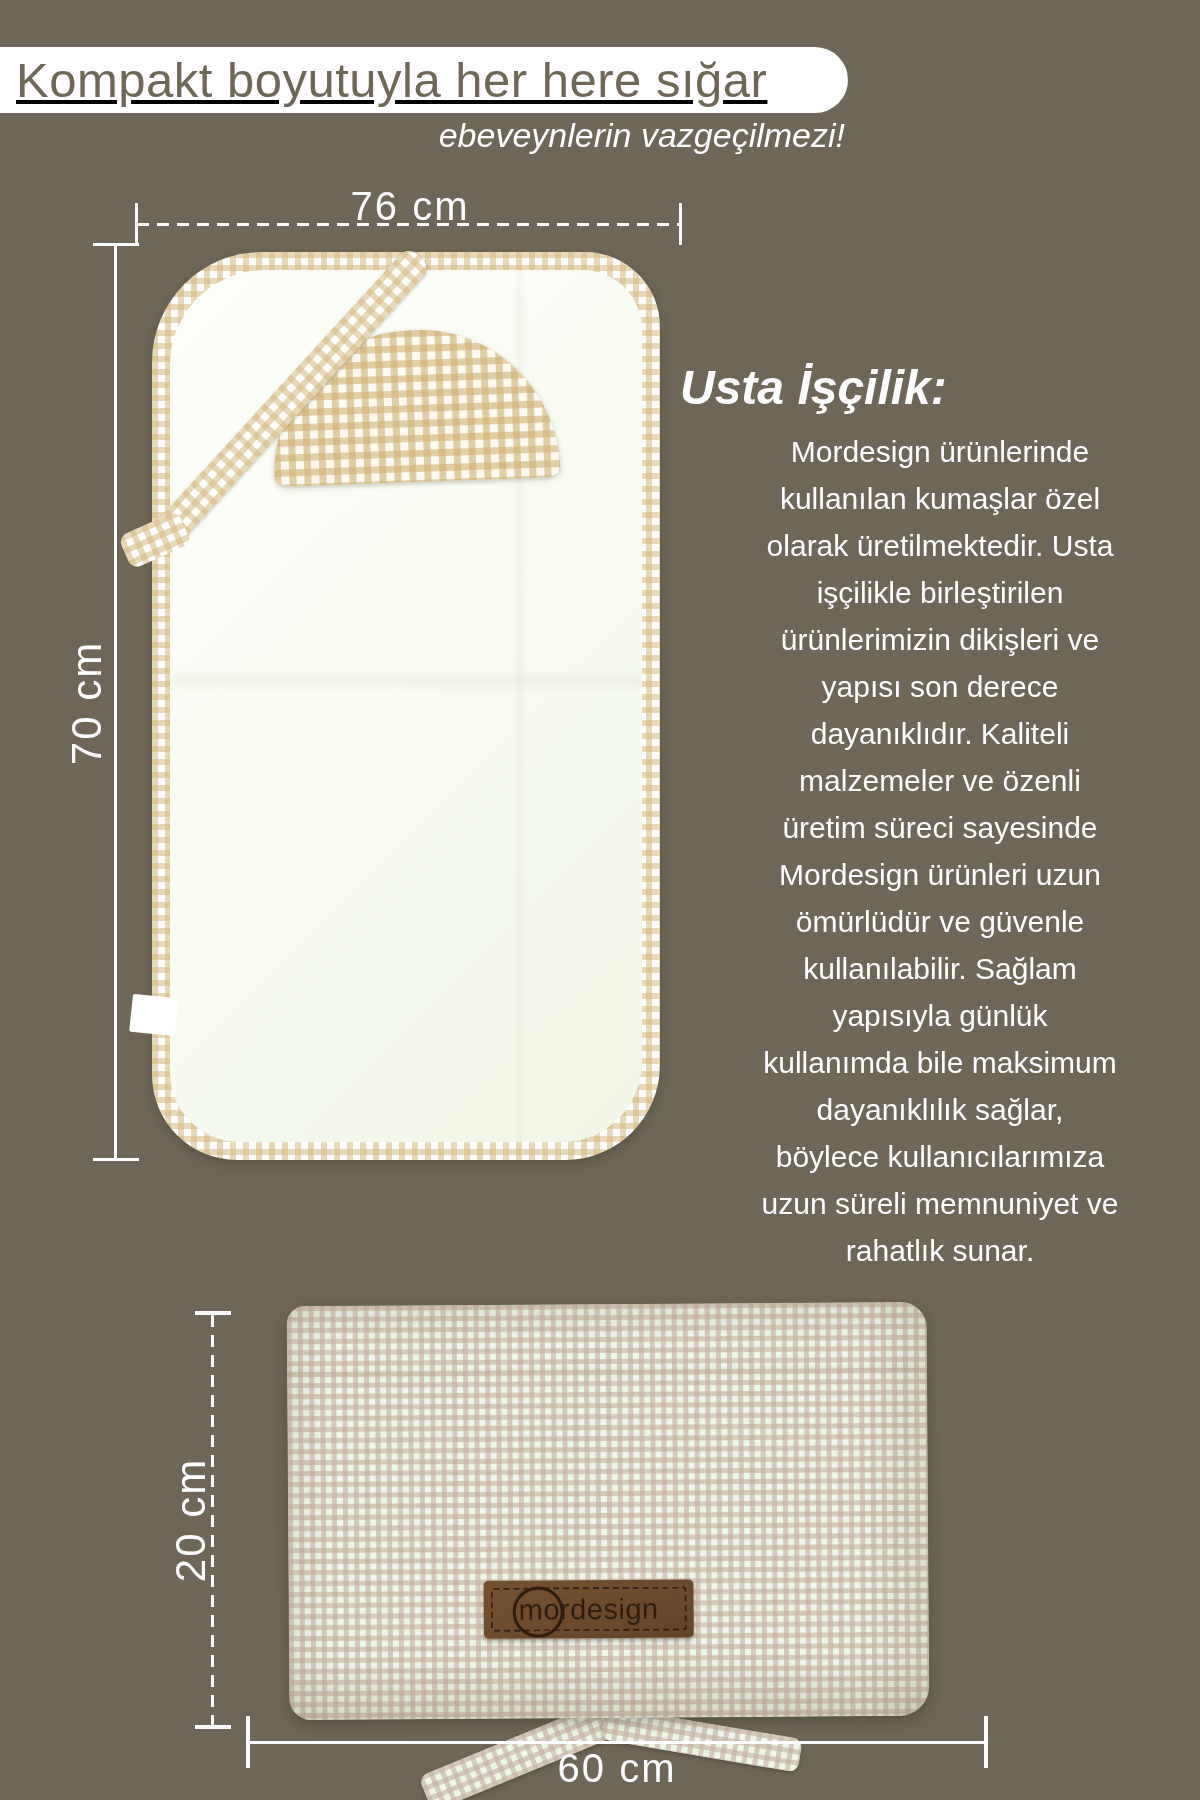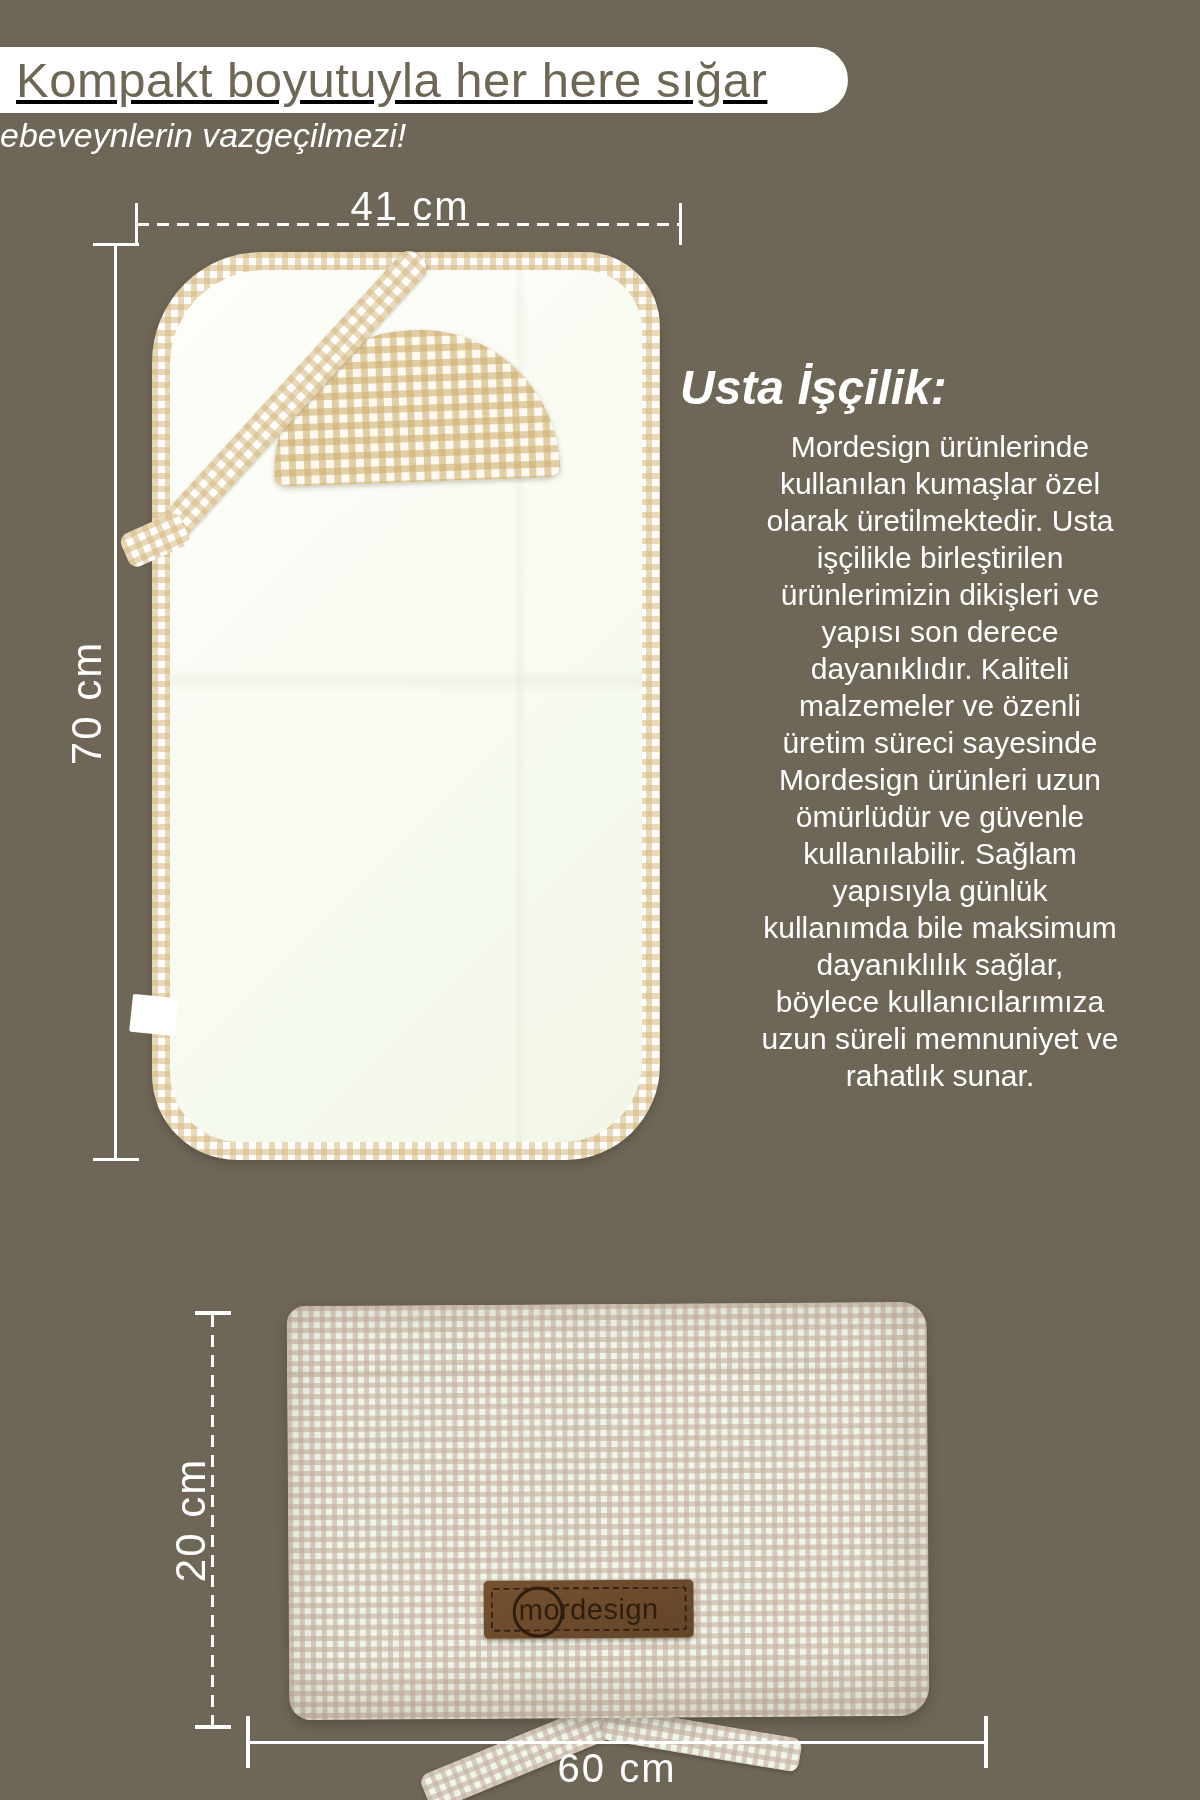--- a/index.html
+++ b/index.html
@@ -14,21 +14,21 @@
   .banner{
     top:47px;left:0;width:848px;height:66px;background:#ffffff;
     border-radius:0 33px 33px 0;
     text-decoration:underline;
   }
   .banner-title{
     display:block;line-height:66px;padding-left:16px;
     font-size:49px;color:#6f6755;letter-spacing:.5px;white-space:nowrap;
   }
   .subtitle{
-    top:116px;left:0;width:845px;text-align:left;
+    top:116px;left:0;width:845px;text-align:right;
     font-size:34px;font-style:italic;color:#ffffff;
   }
 
   
   .dim-label{color:#fff;font-size:40px;text-align:center;letter-spacing:2px;}
   .dim-label-v{color:#fff;font-size:42px;text-align:center;letter-spacing:2px;transform:rotate(-90deg);}
   .tick-v{width:3px;background:#fff;}
   .tick-h{height:3px;background:#fff;}
   .dash-h{height:3px;background:repeating-linear-gradient(90deg,#fff 0 12px,transparent 12px 20px);}
   .dash-v{width:3px;background:repeating-linear-gradient(180deg,#fff 0 12px,transparent 12px 20px);}
@@ -95,21 +95,21 @@
     transform:rotate(6deg);border-radius:2px;
   }
 
   
   .feature-heading{
     left:680px;top:360px;width:520px;text-align:left;
     font-size:48px;font-weight:bold;font-style:italic;color:#ffffff;
   }
   .feature-body{
     left:680px;top:428px;width:520px;text-align:center;
-    font-size:30px;line-height:37px;color:#ffffff;white-space:pre-line;
+    font-size:30px;line-height:47px;color:#ffffff;white-space:pre-line;
   }
 
   
   .mat-folded{left:288px;top:1304px;width:640px;height:414px;transform:rotate(-0.4deg);}
   .mat-folded-body{
     inset:0;border-radius:18px 26px 30px 22px;
     box-shadow:0 5px 12px rgba(40,35,25,0.3);
   }
   .mat-folded-shade{
     inset:0;border-radius:18px 26px 30px 22px;
@@ -150,21 +150,21 @@
 </style>
 </head>
 <body>
 
 <div class="abs banner">
   <span class="banner-title">Kompakt boyutuyla her here sığar</span>
 </div>
 <div class="abs subtitle">ebeveynlerin vazgeçilmezi!</div>
 
 <div class="abs">
-  <div class="abs dim-label" style="left:310px;top:184px;width:200px;">41 cm</div>
+  <div class="abs dim-label" style="left:310px;top:184px;width:200px;">76 cm</div>
   <div class="abs dash-h" style="left:137px;top:223px;width:544px;"></div>
   <div class="abs tick-v" style="left:135px;top:203px;height:42px;"></div>
   <div class="abs tick-v" style="left:679px;top:203px;height:42px;"></div>
 </div>
 
 <div class="abs">
   <div class="abs dim-label-v" style="left:-2px;top:678px;width:180px;height:50px;">70 cm</div>
   <div class="abs solid-v" style="left:114px;top:245px;height:915px;"></div>
   <div class="abs tick-h" style="left:93px;top:243px;width:46px;"></div>
   <div class="abs tick-h" style="left:93px;top:1158px;width:46px;"></div>

